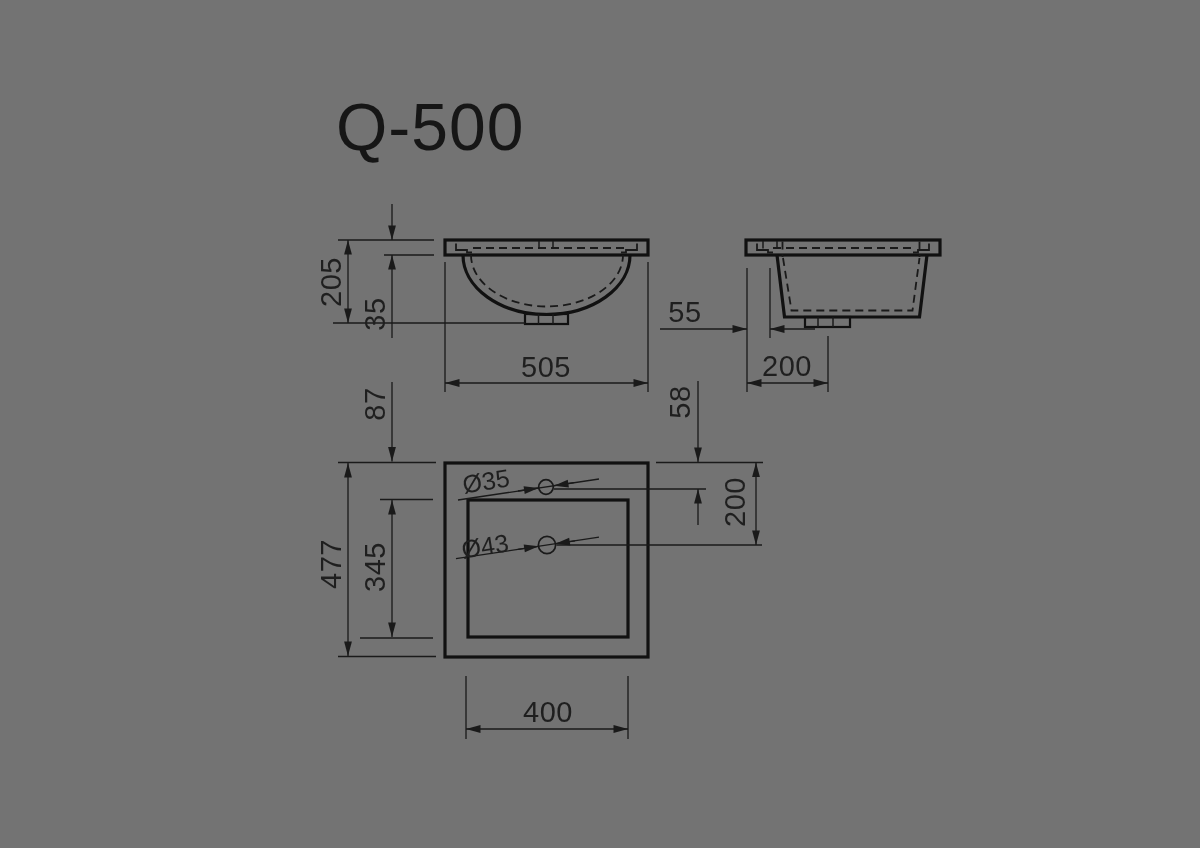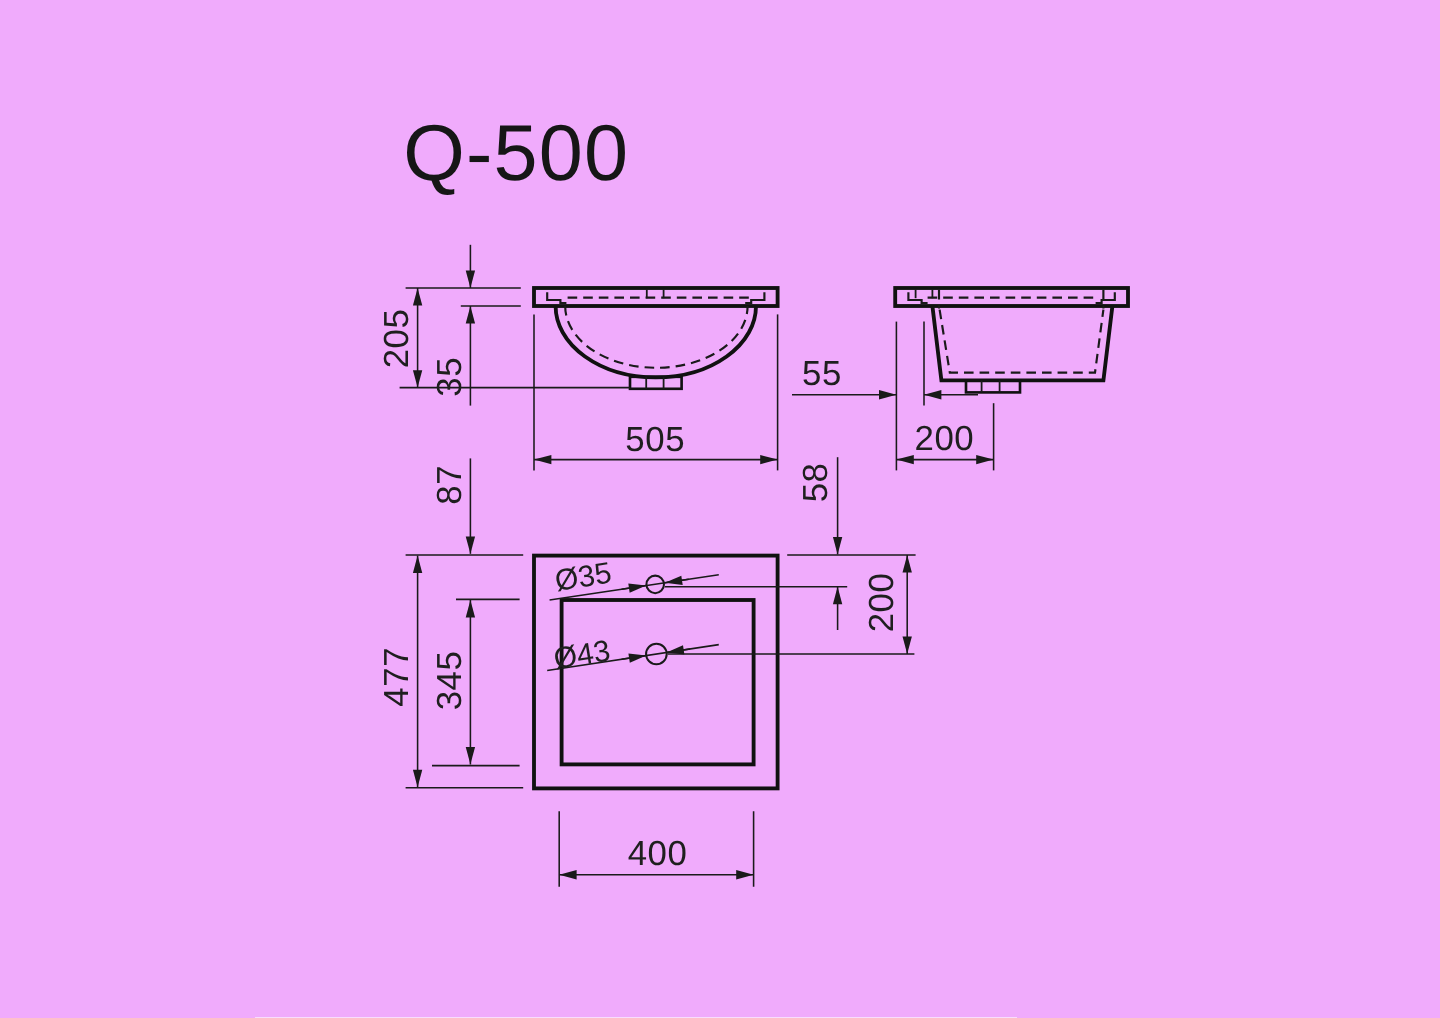--- a/index.html
+++ b/index.html
@@ -8,21 +8,21 @@
     background: #ffffff;
     width: 1200px;
     height: 848px;
     overflow: hidden;
     font-family: "Liberation Sans", sans-serif;
   }
   .drawing-canvas {
     position: relative;
     width: 1200px;
     height: 848px;
-    background: #f0abfc;
+    background: #737373;
   }
   svg { display: block; }
   .thick  { stroke: #111111; stroke-width: 3.2; fill: none; stroke-linejoin: miter; }
   .med    { stroke: #111111; stroke-width: 2.2; fill: none; }
   .thin   { stroke: #1a1a1a; stroke-width: 1.3; fill: none; }
   .tick   { stroke: #1a1a1a; stroke-width: 1.5; fill: none; }
   .notch  { stroke: #1a1a1a; stroke-width: 1.8; fill: none; }
   .dashed { stroke: #1a1a1a; stroke-width: 1.8; fill: none; stroke-dasharray: 8 5; }
   .circ   { stroke: #1a1a1a; stroke-width: 1.7; fill: none; }
   .dim-text {

